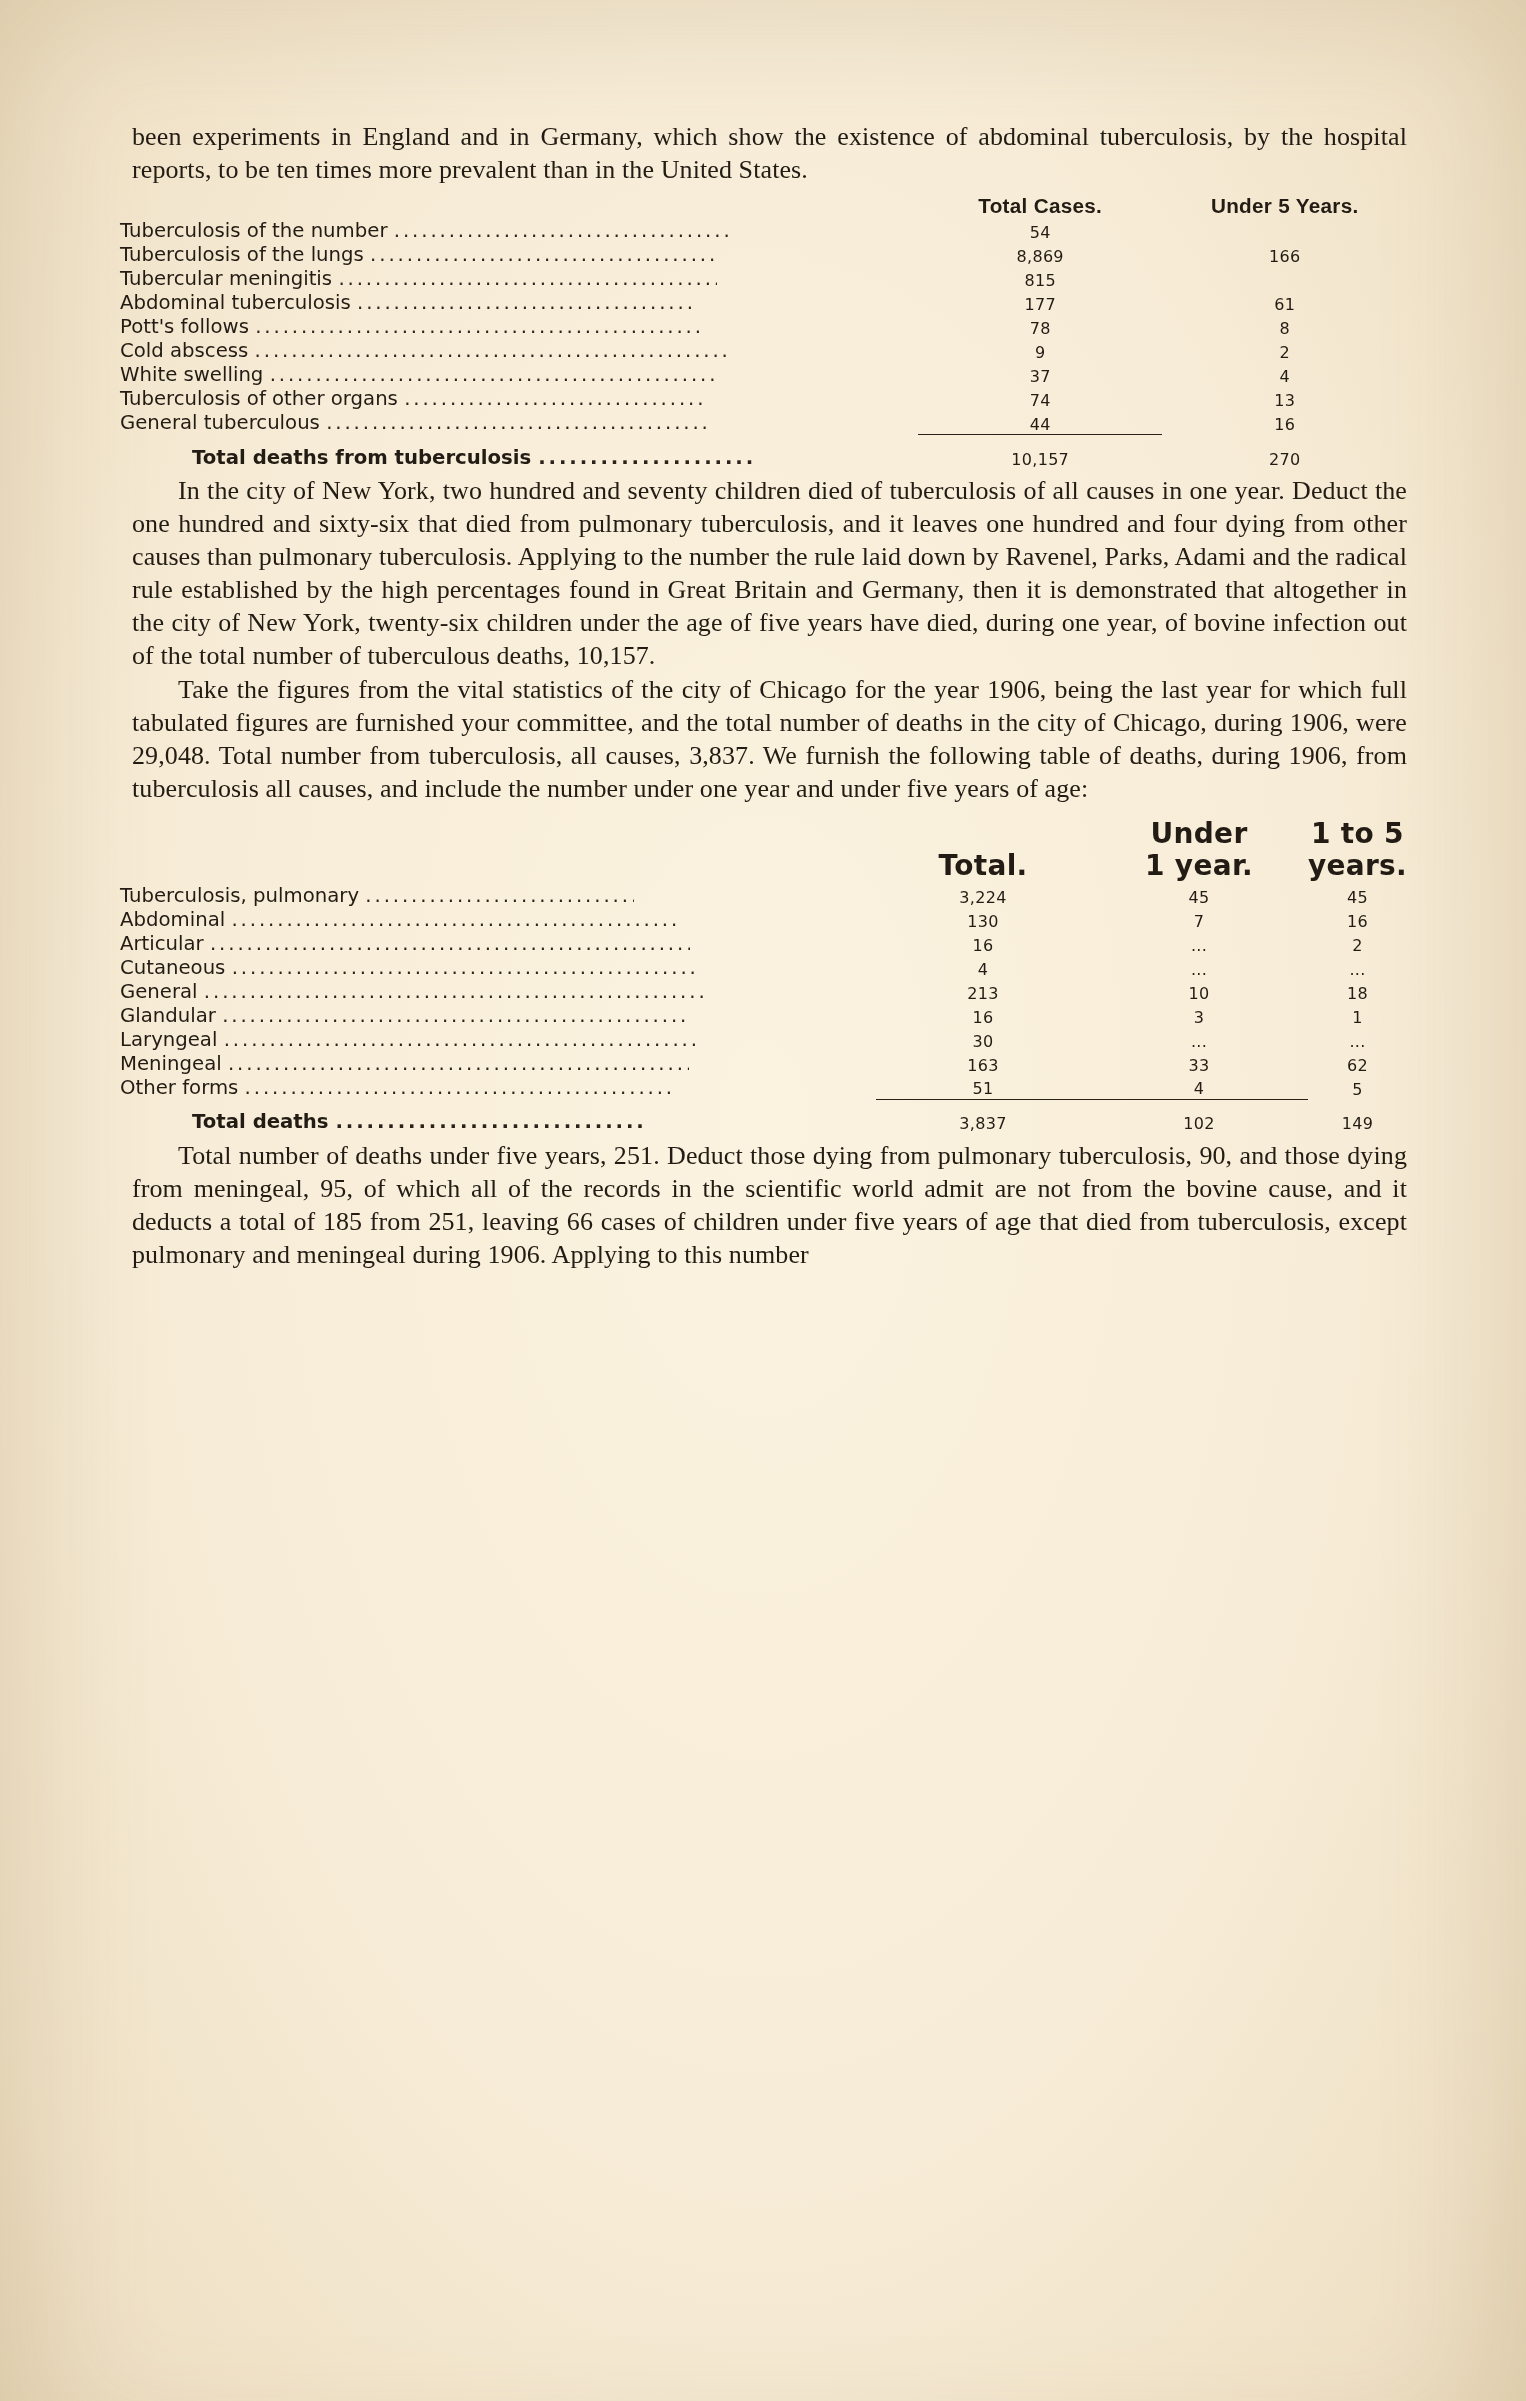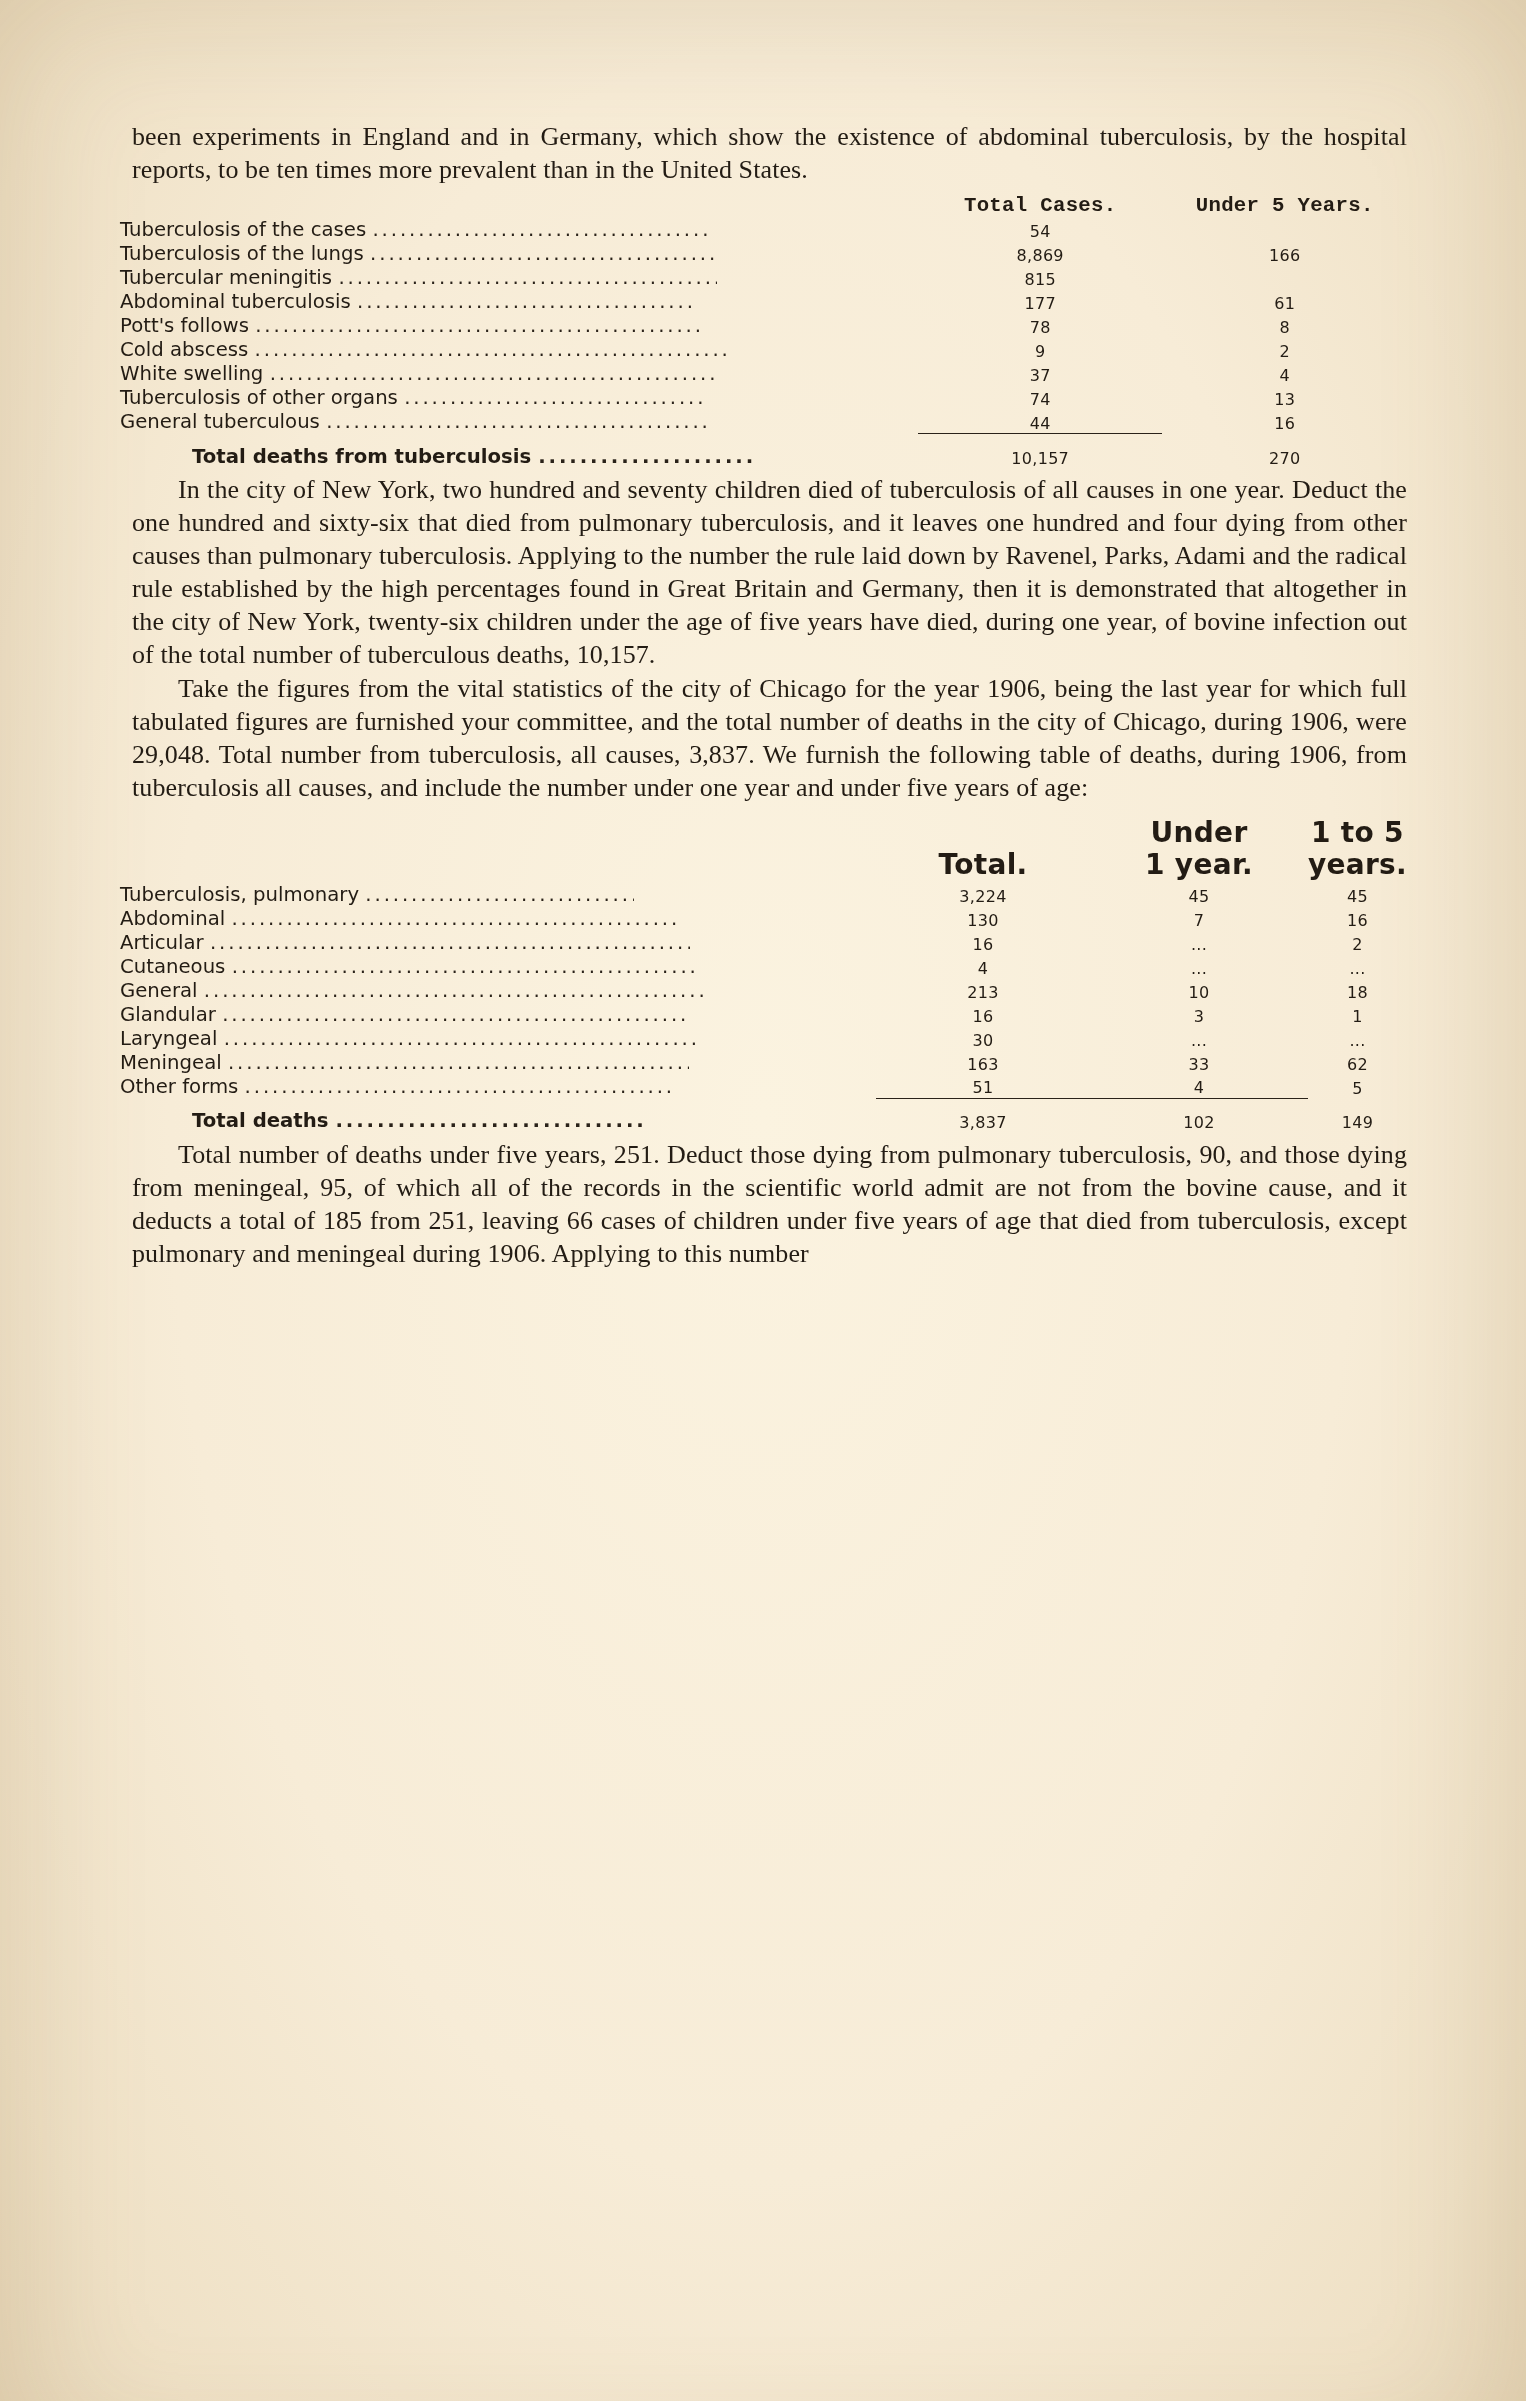--- a/index.html
+++ b/index.html
@@ -78,21 +78,21 @@
   td.num {
     text-align: center;
     font-family: "DejaVu Sans", sans-serif;
     font-size: 16px;
   }
   td.num.c1 { width: 19%; }
   td.num.c2 { width: 19%; }
   td.num.c3 { width: 19%; }
 
   .hdr td {
-    font-family: Liberation Mono, monospace;
+    font-family: Liberation Sans, sans-serif;
     font-size: 20.7px;
     font-weight: bold;
     text-align: center;
     padding-bottom: 2.9px;
   }
   .hdr td.spacer { text-align: left; }
 
   tr.total td { padding-top: 5.8px; }
   tr.total td.label {
     padding-left: 72px;
@@ -127,21 +127,21 @@
     <div class="tbl-wrap">
       <table class="tbl">
         <tbody>
           <tr class="hdr">
             <td class="label spacer"></td>
             <td class="num c1">Total Cases.</td>
             <td class="num c2">Under 5 Years.</td>
           </tr>
 
           <tr>
-            <td class="label"><span>Tuberculosis of the cases</span> <span class="lead" style="width:336px">................................................................</span></td>
+            <td class="label"><span>Tuberculosis of the number</span> <span class="lead" style="width:336px">................................................................</span></td>
             <td class="num c1">54</td>
             <td class="num c2"></td>
           </tr>
           <tr>
             <td class="label"><span>Tuberculosis of the lungs</span> <span class="lead" style="width:346px">................................................................</span></td>
             <td class="num c1">8,869</td>
             <td class="num c2">166</td>
           </tr>
           <tr>
             <td class="label"><span>Tubercular meningitis</span> <span class="lead" style="width:379px">................................................................</span></td>

